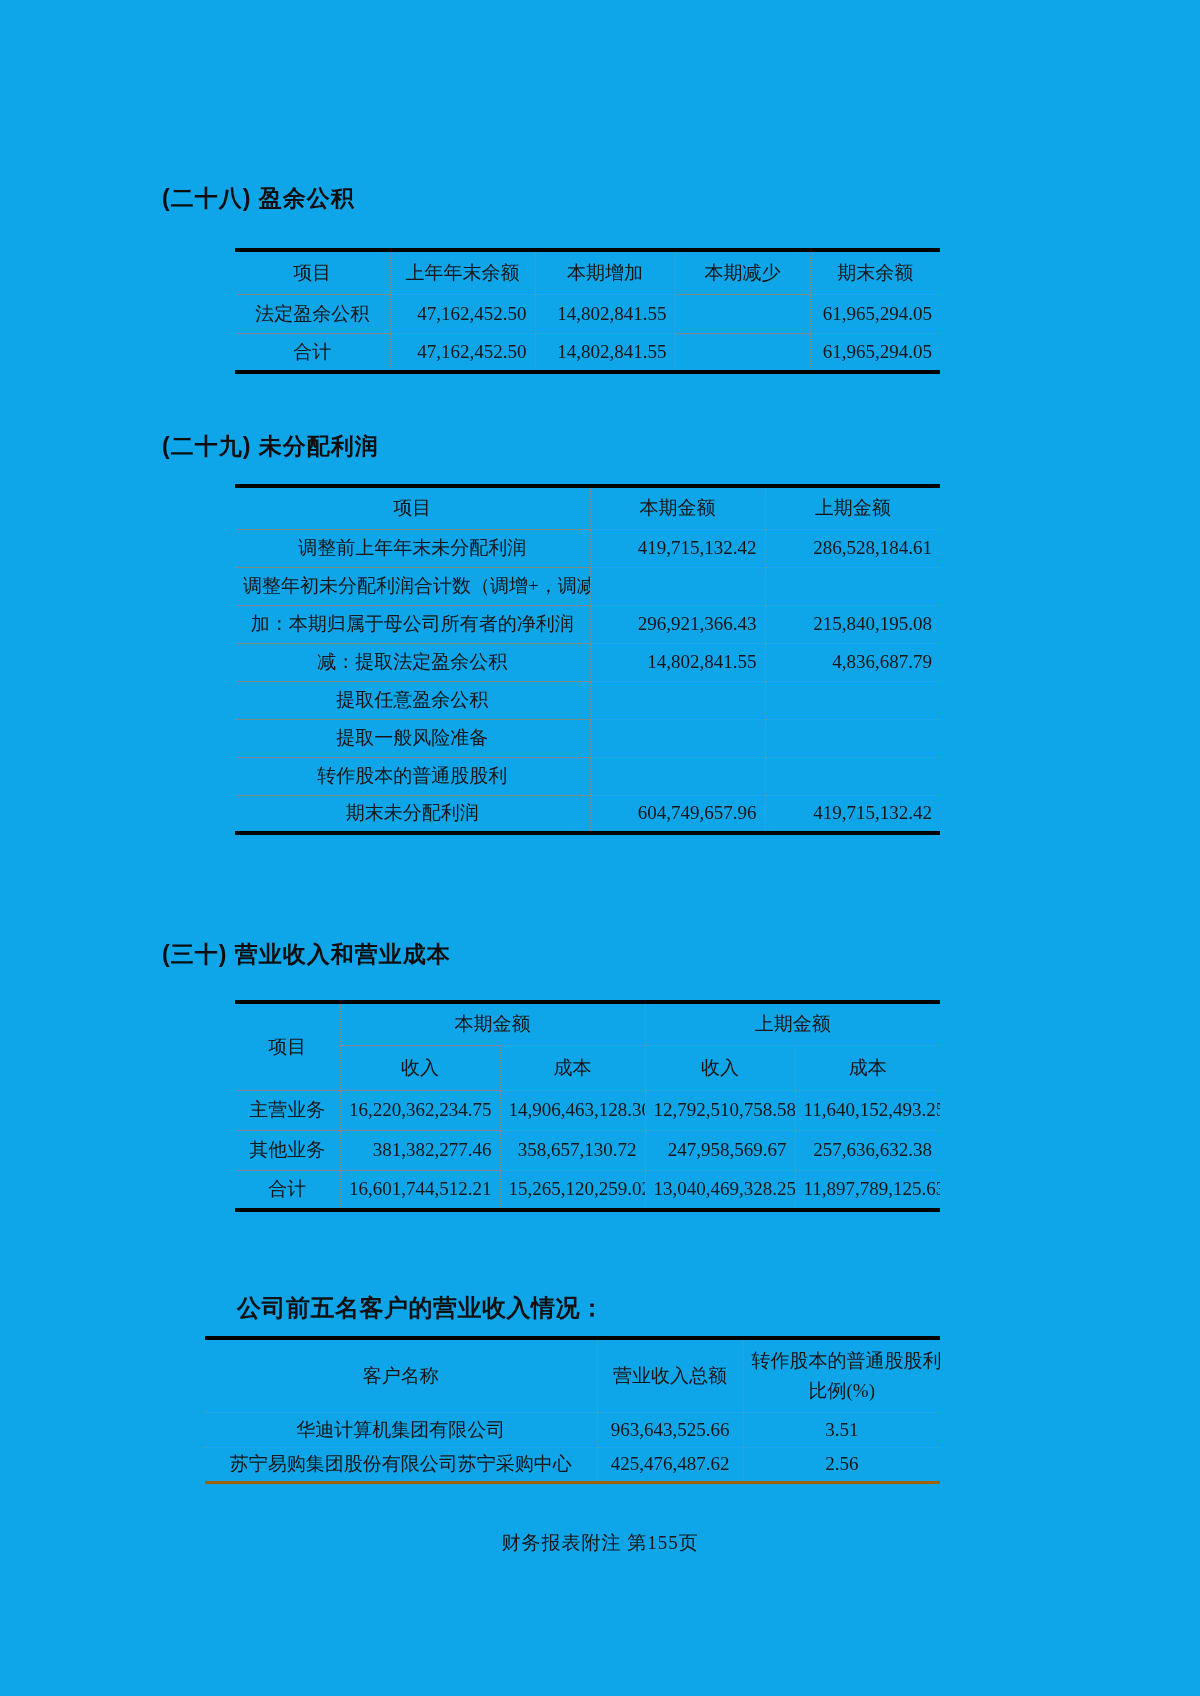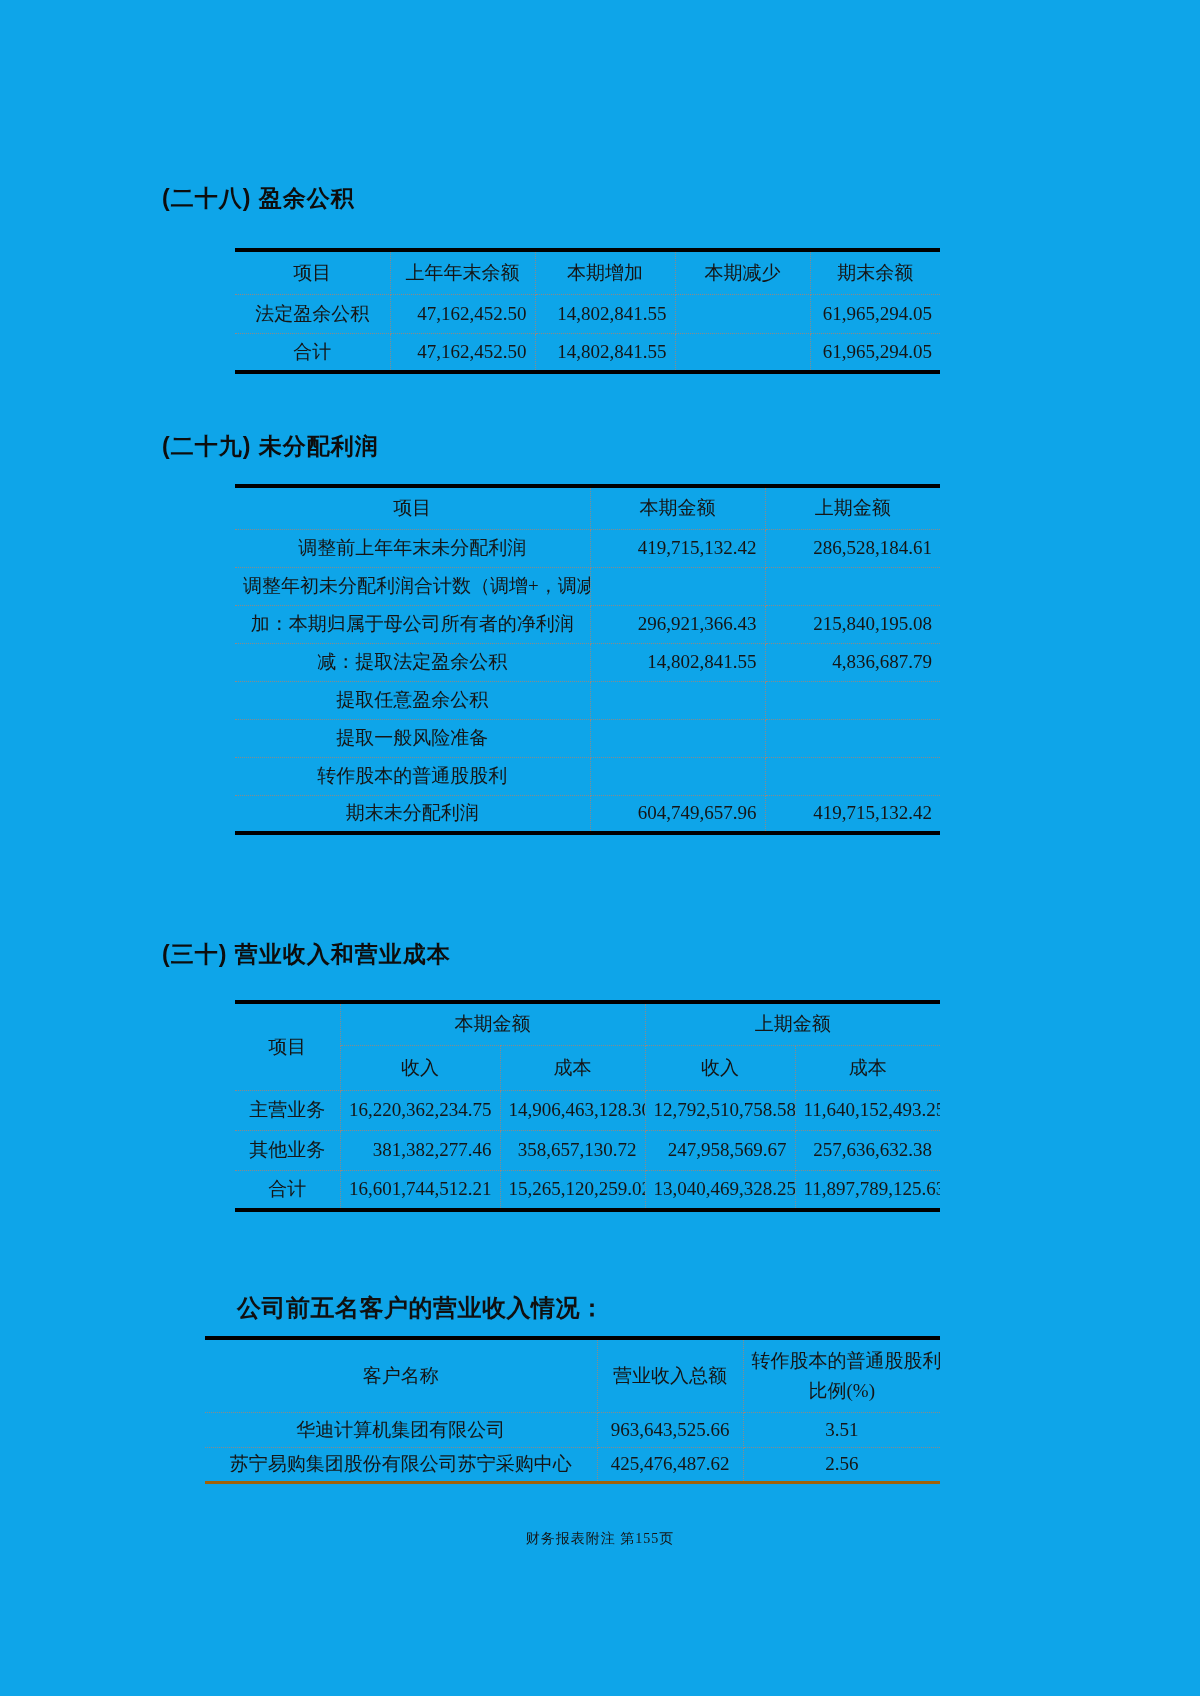--- a/index.html
+++ b/index.html
@@ -50,21 +50,21 @@
     color: #101010; letter-spacing: 0.5px;
   }
 
   #table4 { margin: 12px 0 0 205px; width: 735px; border-bottom: 3px solid #a16207; }
   #table4 th { height: 74px; }
   #table4 td { height: 35px; }
   #table4 .two-line span { display: block; line-height: 1.55; }
 
   .page-footer {
     margin-top: 46px; text-align: center;
-    font-size: 14px; color: #151515; letter-spacing: 1px;
+    font-size: 19px; color: #151515; letter-spacing: 1px;
   }
 </style>
 </head>
 <body>
 
 <div class="page">
 
   <div class="section-heading" id="h28">(二十八) 盈余公积</div>
 
   <table class="tbl" id="table1">

